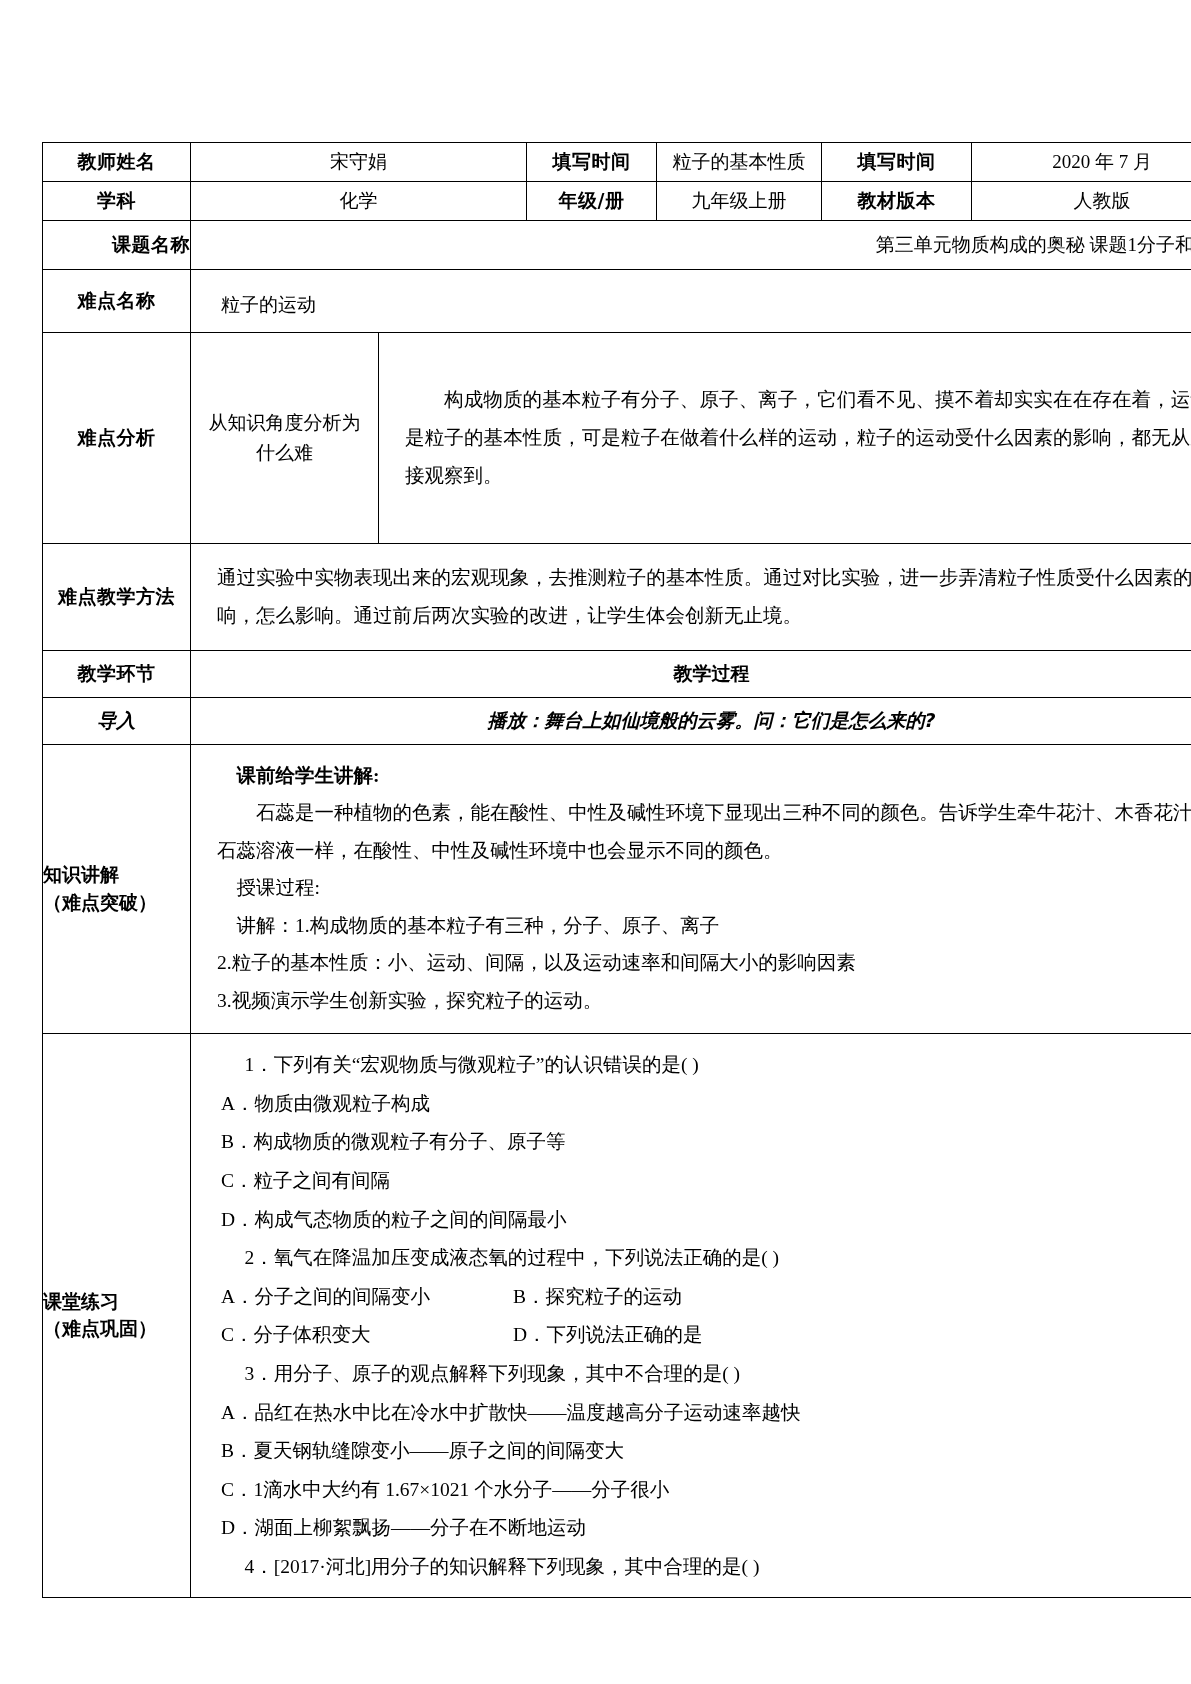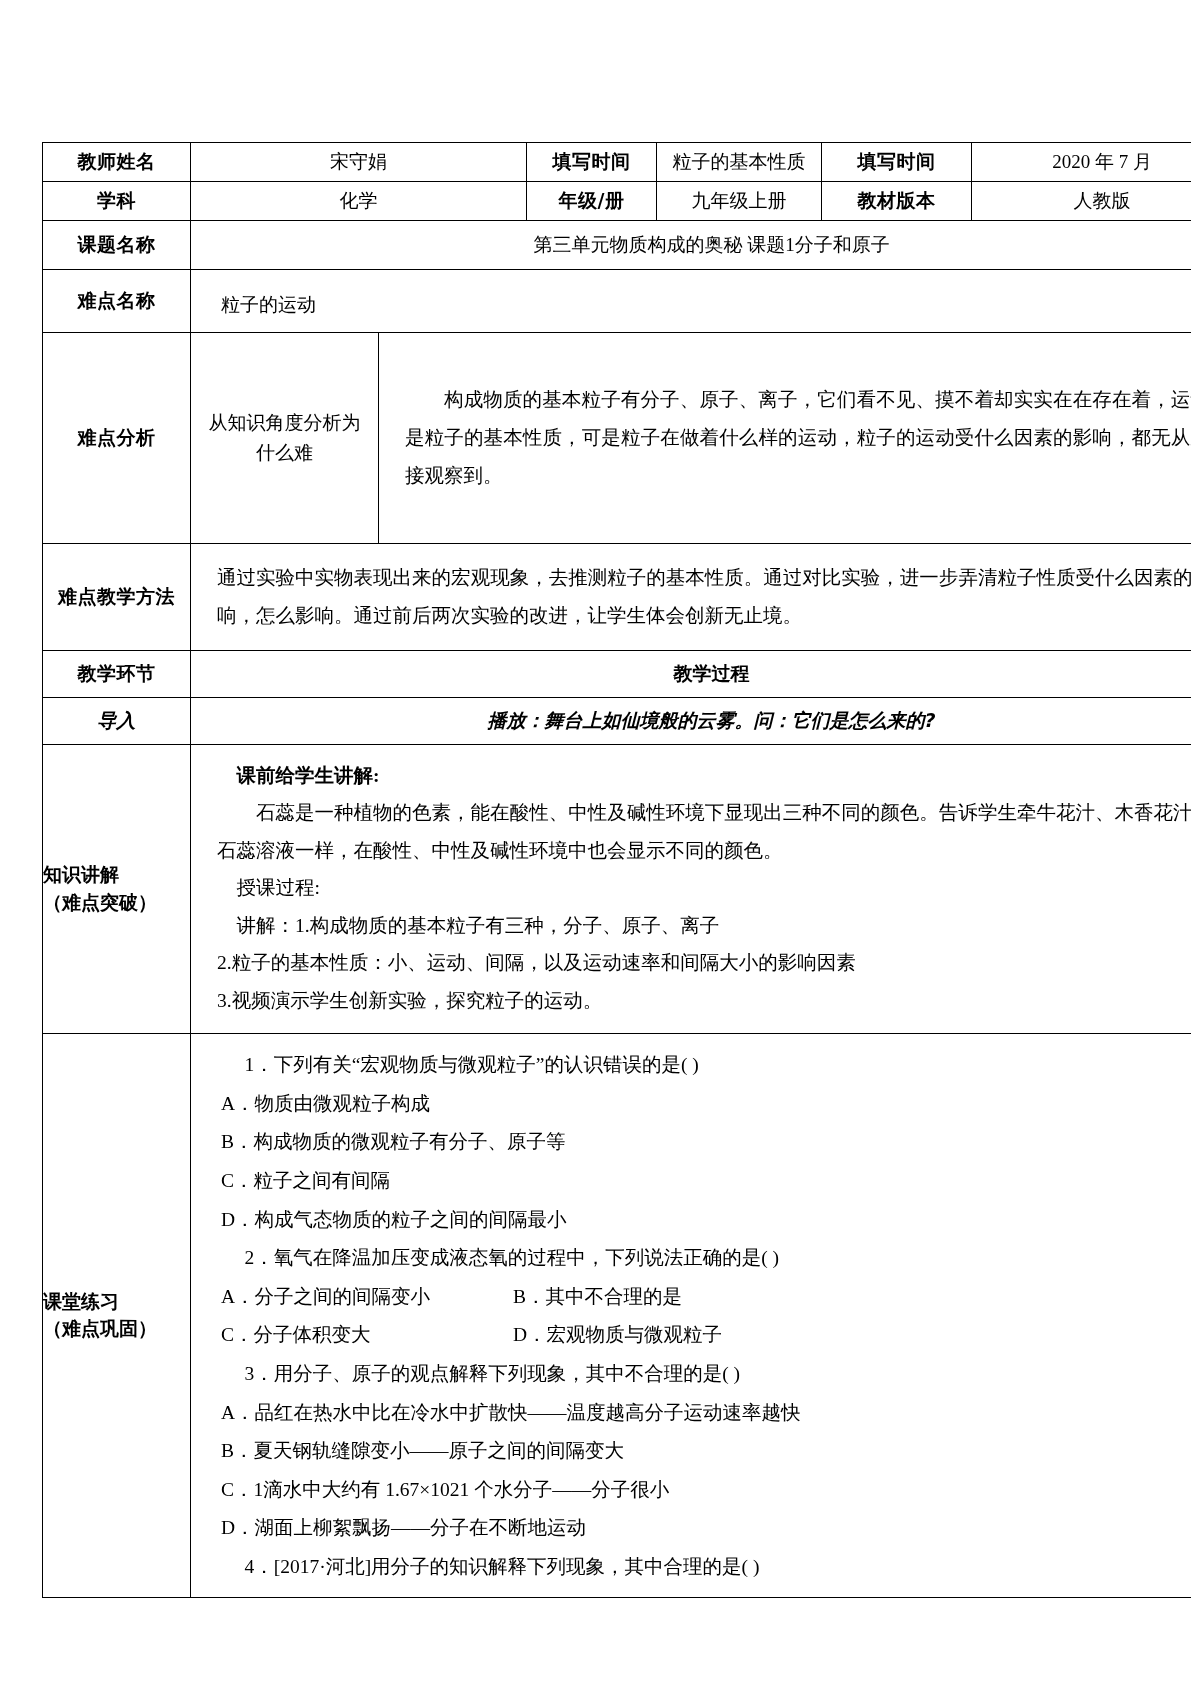--- a/index.html
+++ b/index.html
@@ -53,21 +53,21 @@
     text-align: center;
     padding: 10px 6px;
     line-height: 1.35;
   }
   .value-serif {
     font-family: Liberation Serif, serif;
   }
 
   
   .r-head td { height: 38px; }
-  .r-title td { height: 48px; }
+  .r-title td { height: 48px; text-align: right; }
   .r-diffname td { height: 62px; }
   .r-analysis td { height: 210px; }
   .r-method td { height: 106px; }
   .r-link td  { height: 46px; }
   .r-intro td { height: 46px; font-style: italic; }
 
   
   .c-label   { width: 148px; }
   .c-sub     { width: 188px; }
   .c-val-a   { width: 148px; }
@@ -267,22 +267,22 @@
         <div>（难点巩固）</div>
       </td>
       <td colspan="6" class="cell-top">
         <div class="practice-body" id="practice-list">
               <span class="q">1．下列有关“宏观物质与微观粒子”的认识错误的是(     )</span>
               <span class="opt">A．物质由微观粒子构成</span>
               <span class="opt">B．构成物质的微观粒子有分子、原子等</span>
               <span class="opt">C．粒子之间有间隔</span>
               <span class="opt">D．构成气态物质的粒子之间的间隔最小</span>
               <span class="q">2．氧气在降温加压变成液态氧的过程中，下列说法正确的是(     )</span>
-              <span class="opt-row"><span>A．分子之间的间隔变小</span><span class="col2">B．其中不合理的是</span></span>
-              <span class="opt-row"><span>C．分子体积变大</span><span class="col2">D．宏观物质与微观粒子</span></span>
+              <span class="opt-row"><span>A．分子之间的间隔变小</span><span class="col2">B．探究粒子的运动</span></span>
+              <span class="opt-row"><span>C．分子体积变大</span><span class="col2">D．下列说法正确的是</span></span>
               <span class="q">3．用分子、原子的观点解释下列现象，其中不合理的是(     )</span>
               <span class="opt">A．品红在热水中比在冷水中扩散快——温度越高分子运动速率越快</span>
               <span class="opt">B．夏天钢轨缝隙变小——原子之间的间隔变大</span>
               <span class="opt">C．1滴水中大约有 1.67×1021 个水分子——分子很小</span>
               <span class="opt">D．湖面上柳絮飘扬——分子在不断地运动</span>
               <span class="q">4．[2017·河北]用分子的知识解释下列现象，其中合理的是(     )</span>
             </div>
       </td>
     </tr>
   </tbody>

